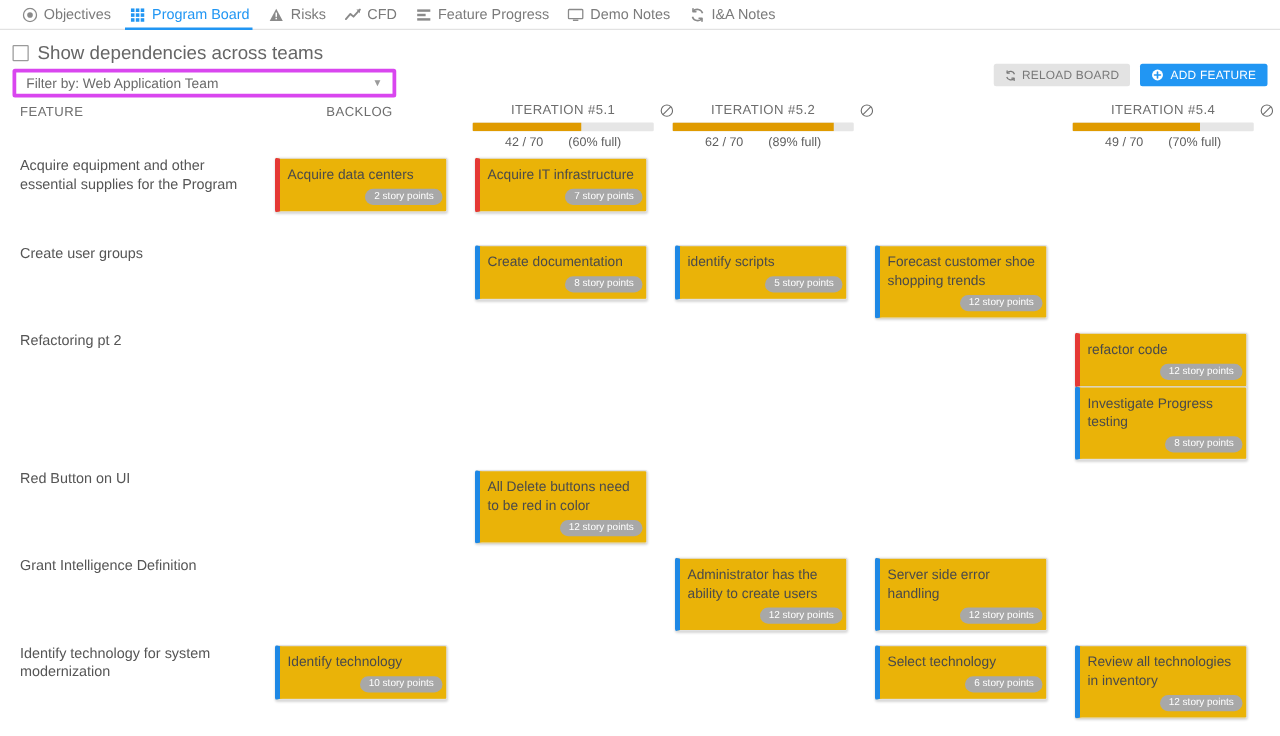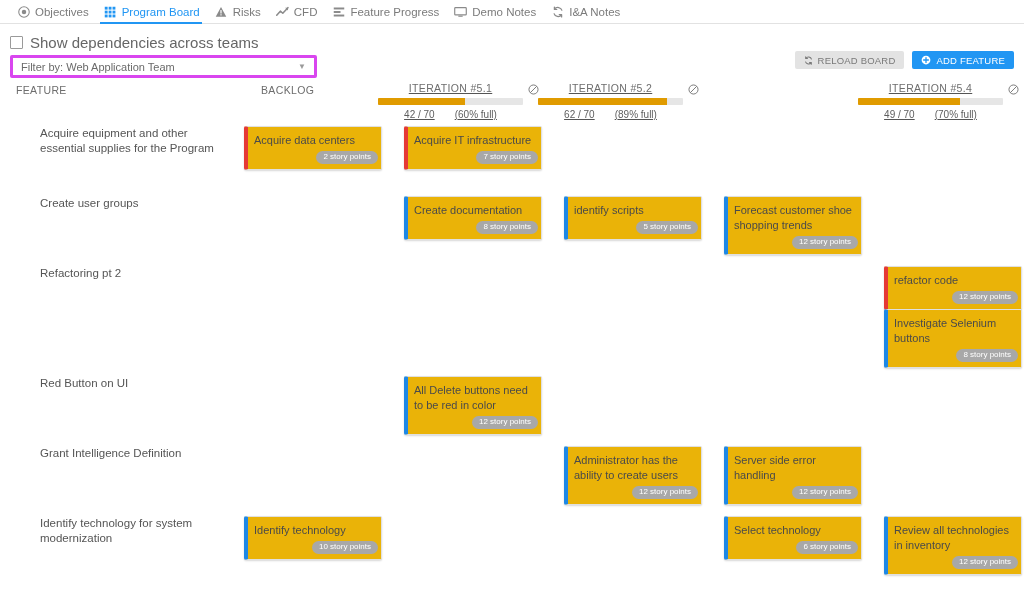--- a/index.html
+++ b/index.html
@@ -151,21 +151,20 @@
     position: absolute;
     font-size: 10.5px;
     color: #6d6d6d;
     letter-spacing: .35px;
     top: 4px;
   }
   .iter-col {
     position: absolute;
     top: 0;
     width: 145px;
-    text-decoration: underline;
   }
   .iter-title-row {
     display: flex;
     align-items: center;
     justify-content: center;
     position: relative;
     height: 15px;
   }
   .iter-title {
     font-size: 10.5px;
@@ -193,21 +192,21 @@
   }
   .iter-stats {
     display: flex;
     gap: 20px;
     justify-content: center;
     margin-top: 4px;
     font-size: 10px;
     color: #5e5e5e;
   }
 
-  .rows { position: relative; margin-left: 24px; }
+  .rows { position: relative; }
   .feature-row {
     position: relative;
     width: 1024px;
   }
   .feature-name {
     position: absolute;
     left: 16px;
     top: 6px;
     width: 195px;
     font-size: 11.5px;
@@ -458,21 +457,21 @@
       </div>
       <div class="feature-row" style="height: 110px;">
         <div class="feature-name">Refactoring pt 2</div>
         <div class="card" style="left: 860px; top: 6px; border-left-color: rgb(229, 57, 53);">
           <div class="card-title">refactor code</div>
           <div class="card-points-row">
             <span class="points-pill">12 story points</span>
           </div>
         </div>
         <div class="card" style="left: 860px; top: 49px; border-left-color: rgb(30, 136, 229);">
-          <div class="card-title">Investigate Selenium buttons</div>
+          <div class="card-title">Investigate Progress testing</div>
           <div class="card-points-row">
             <span class="points-pill">8 story points</span>
           </div>
         </div>
       </div>
       <div class="feature-row" style="height: 70px;">
         <div class="feature-name">Red Button on UI</div>
         <div class="card" style="left: 380px; top: 6px; border-left-color: rgb(30, 136, 229);">
           <div class="card-title">All Delete buttons need to be red in color</div>
           <div class="card-points-row">

